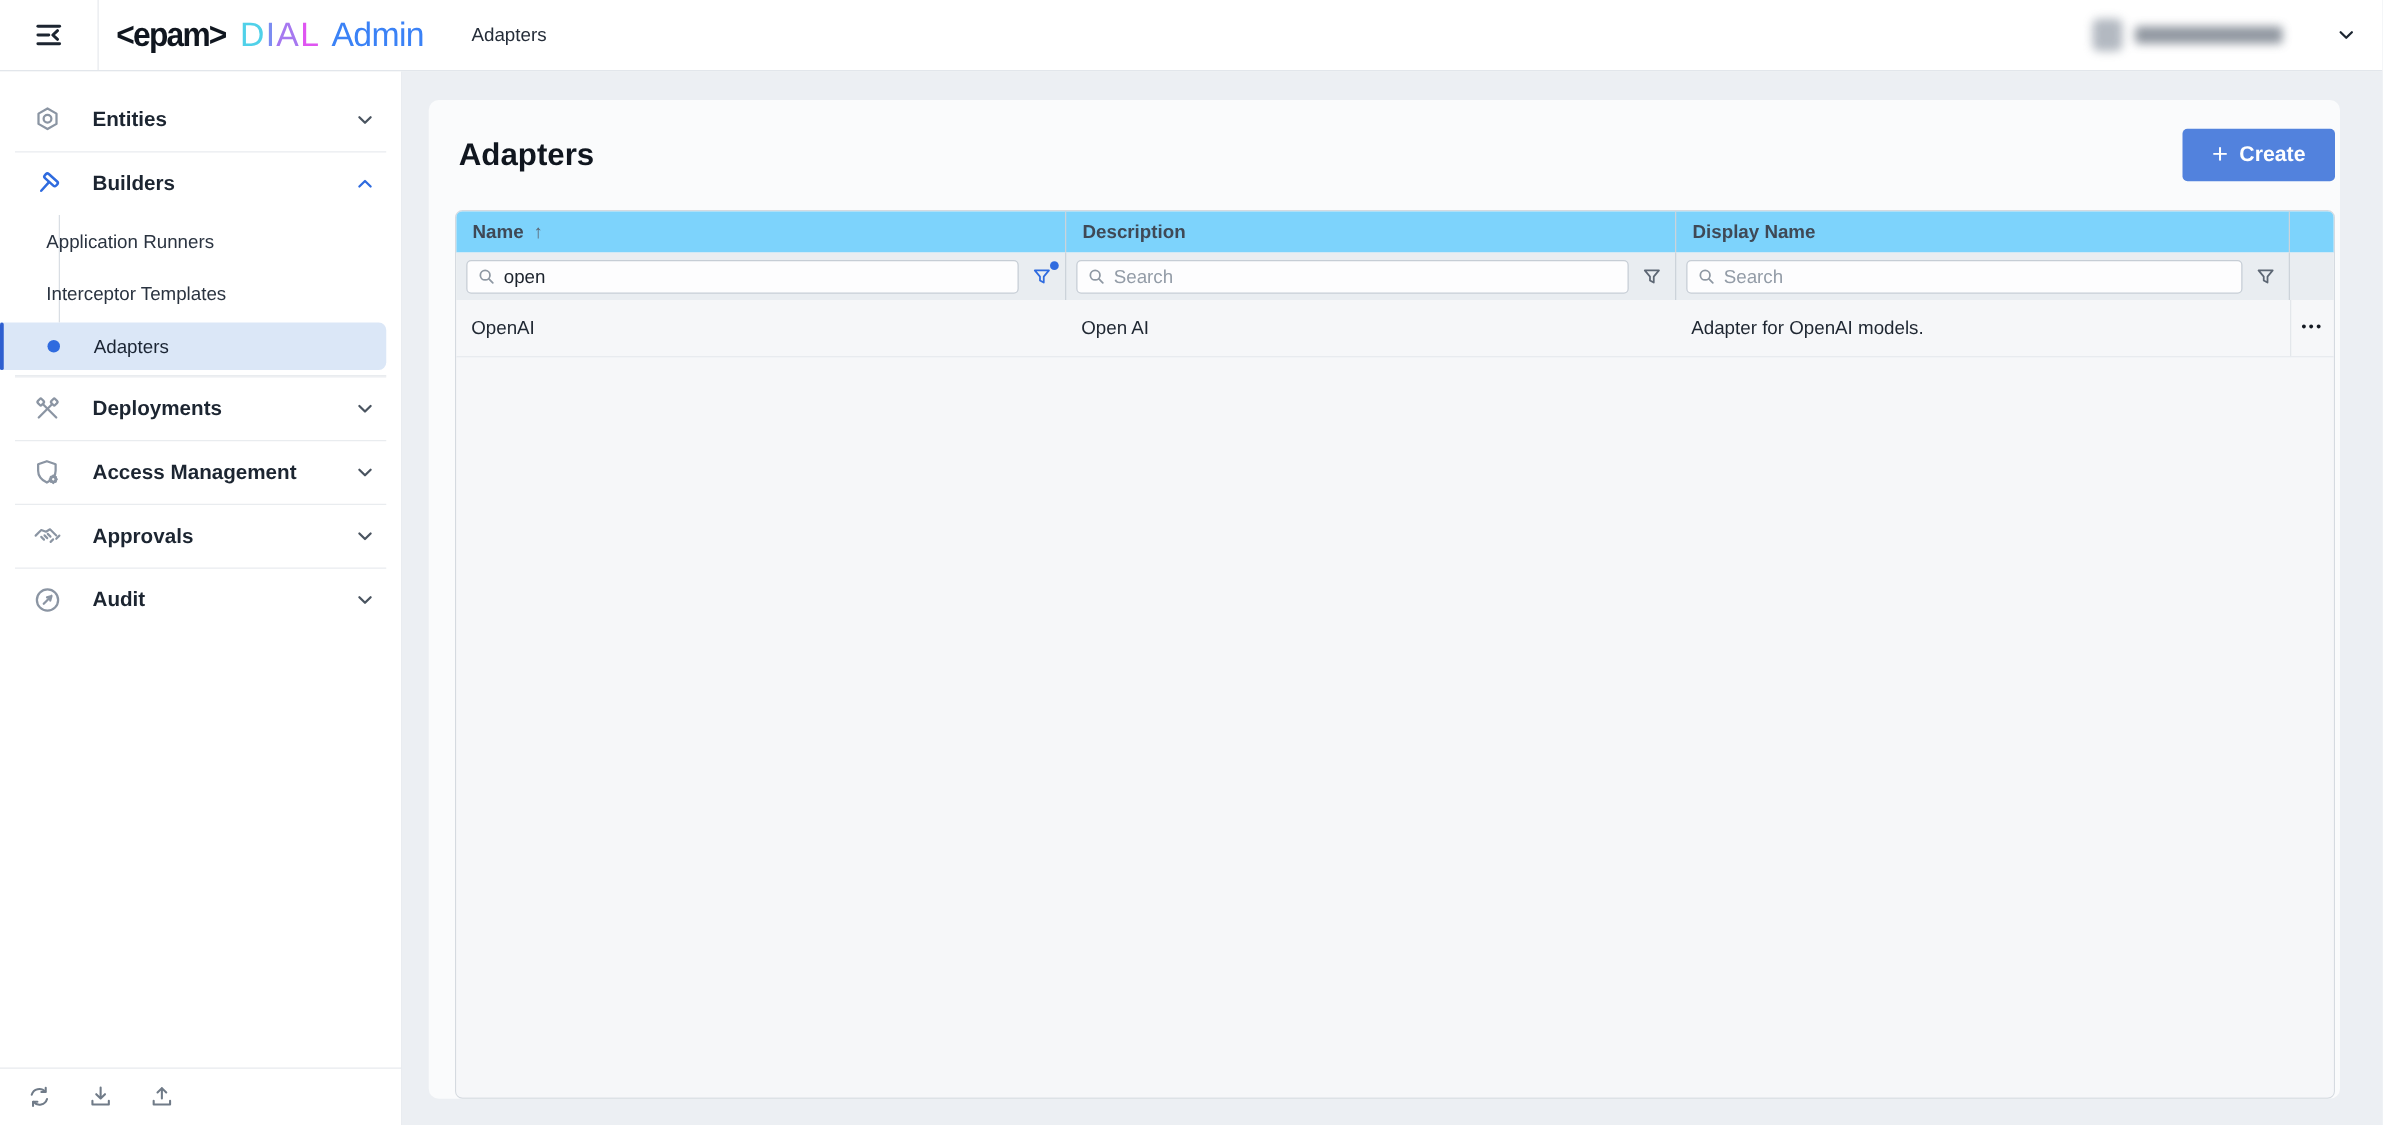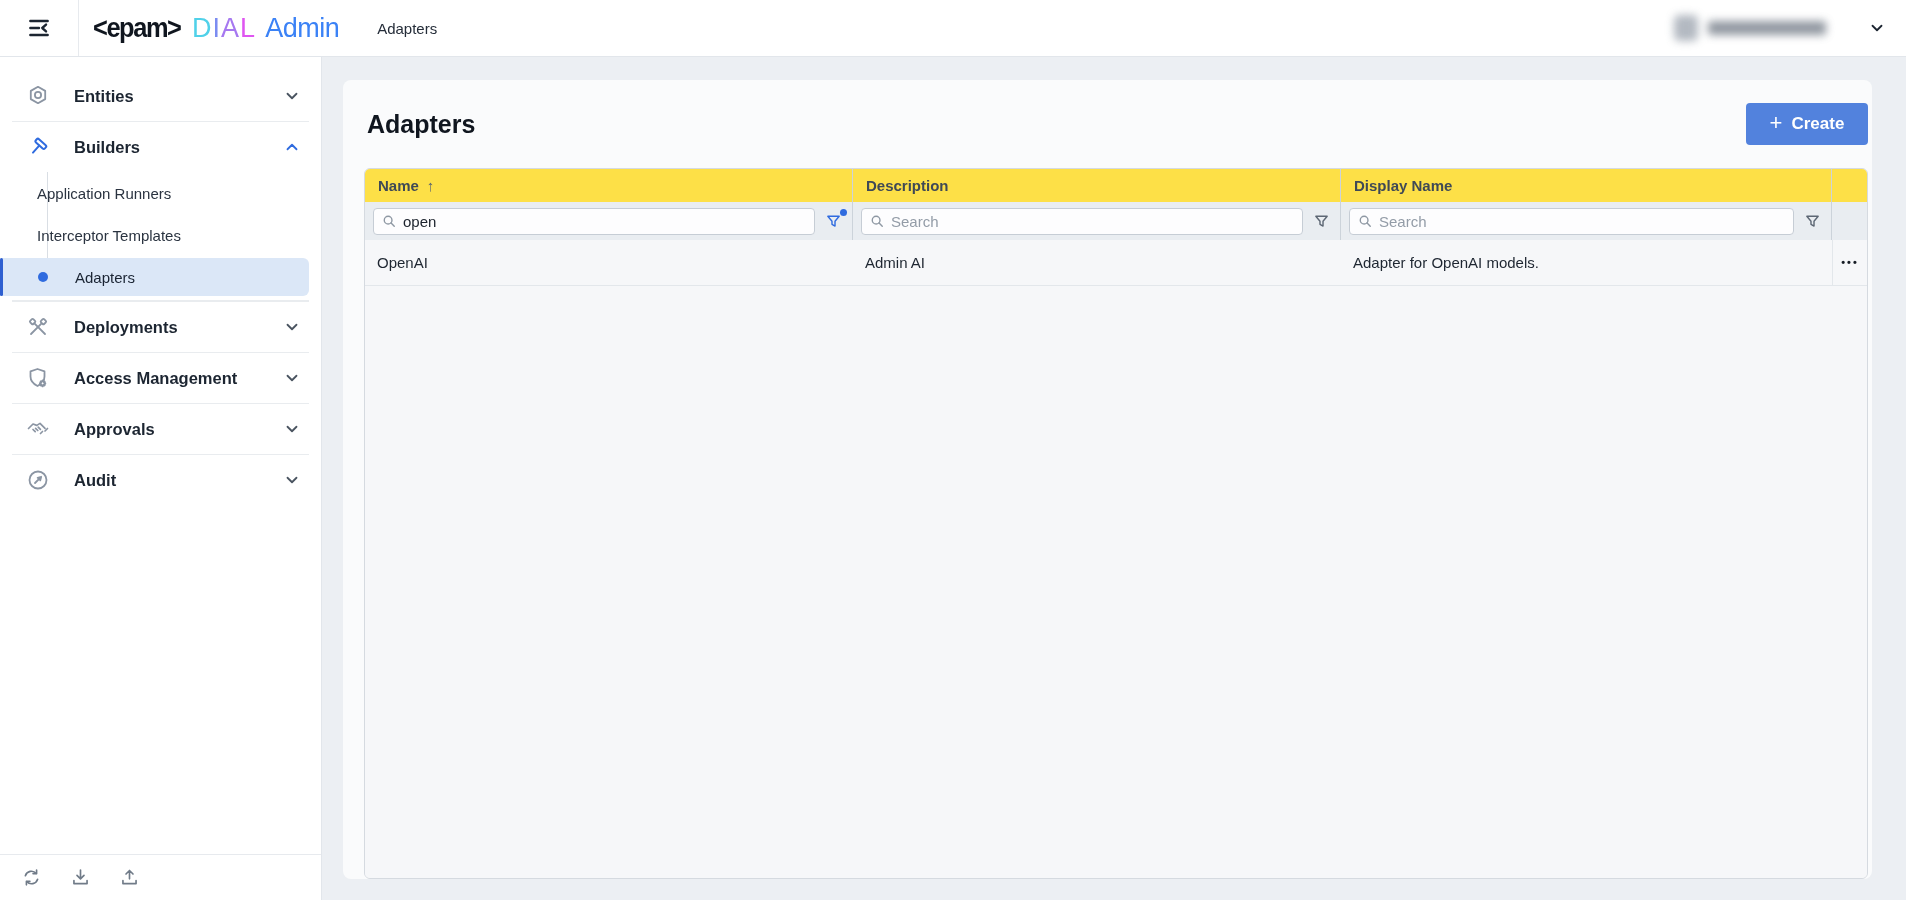--- a/index.html
+++ b/index.html
@@ -90,21 +90,21 @@
   }
   .create-plus { font-size: 22px; font-weight: 400; line-height: 1; margin-top: -2px; }
 
   
   .table {
     width: 1504px; height: 711px; border: 1px solid #d5dae0; border-radius: 6px;
     overflow: hidden; background: #f6f7f9;
     display: grid; grid-template-rows: 33px 38px 46px 1fr;
   }
   .tr { display: grid; grid-template-columns: 488px 488px 491px 1fr; }
-  .thead-row { background: #fde047; }
+  .thead-row { background: #7dd3fc; }
   .th {
     display: flex; align-items: center; padding-left: 13px; font-size: 15px;
     font-weight: 600; color: #3f4956; border-right: 1px solid #ccd3da; cursor: pointer;
   }
   .th:last-child, .filter-cell:last-child { border-right: none; }
   .sort-arrow { margin-left: 8px; color: #5a6470; font-weight: 400; font-size: 15px; }
   .filter-row { background: #e9edf1; }
   .filter-cell {
     display: flex; align-items: center; padding: 0 9px 0 8px; border-right: 1px solid #ccd3da;
   }
@@ -397,21 +397,21 @@
                   <path d="M3 3.5 H15 L10.6 8.8 V13.8 L7.4 12 V8.8 Z"></path>
                 </svg>
             </span>
           </button>
         </div>
         <div class="filter-cell"></div>
       </div>
 
       <div class="tr body-row">
         <div class="td">OpenAI</div>
-        <div class="td">Admin AI</div>
+        <div class="td">Open AI</div>
         <div class="td">Adapter for OpenAI models.</div>
         <div class="td td-actions">
           <button class="row-menu-btn">•••</button>
         </div>
       </div>
 
       <div class="table-empty"></div>
     </div>
   </section>
 </main>

